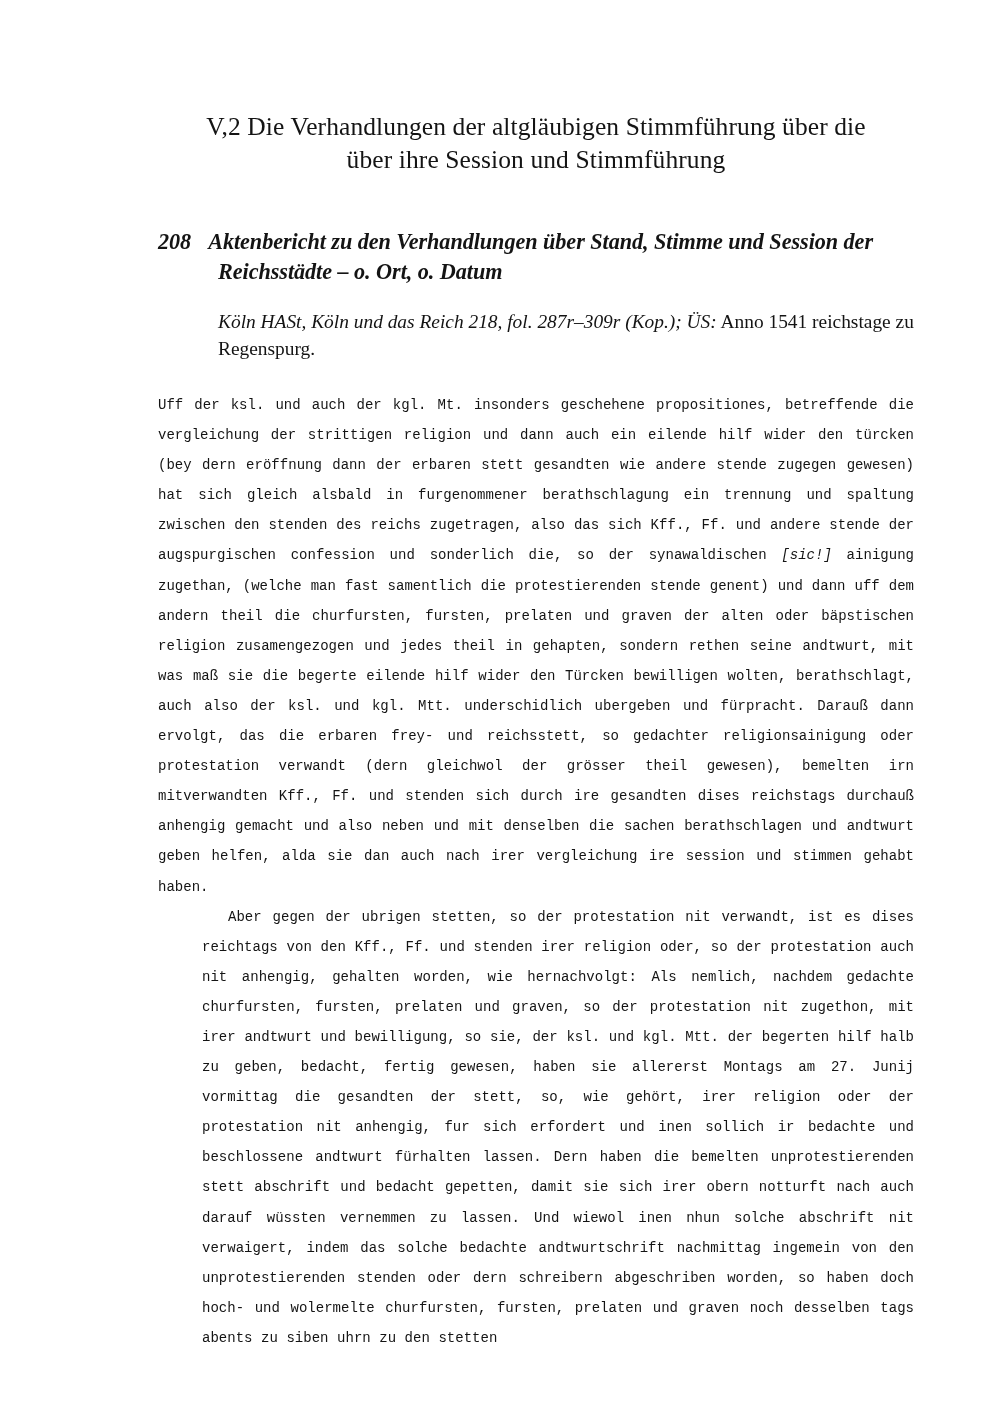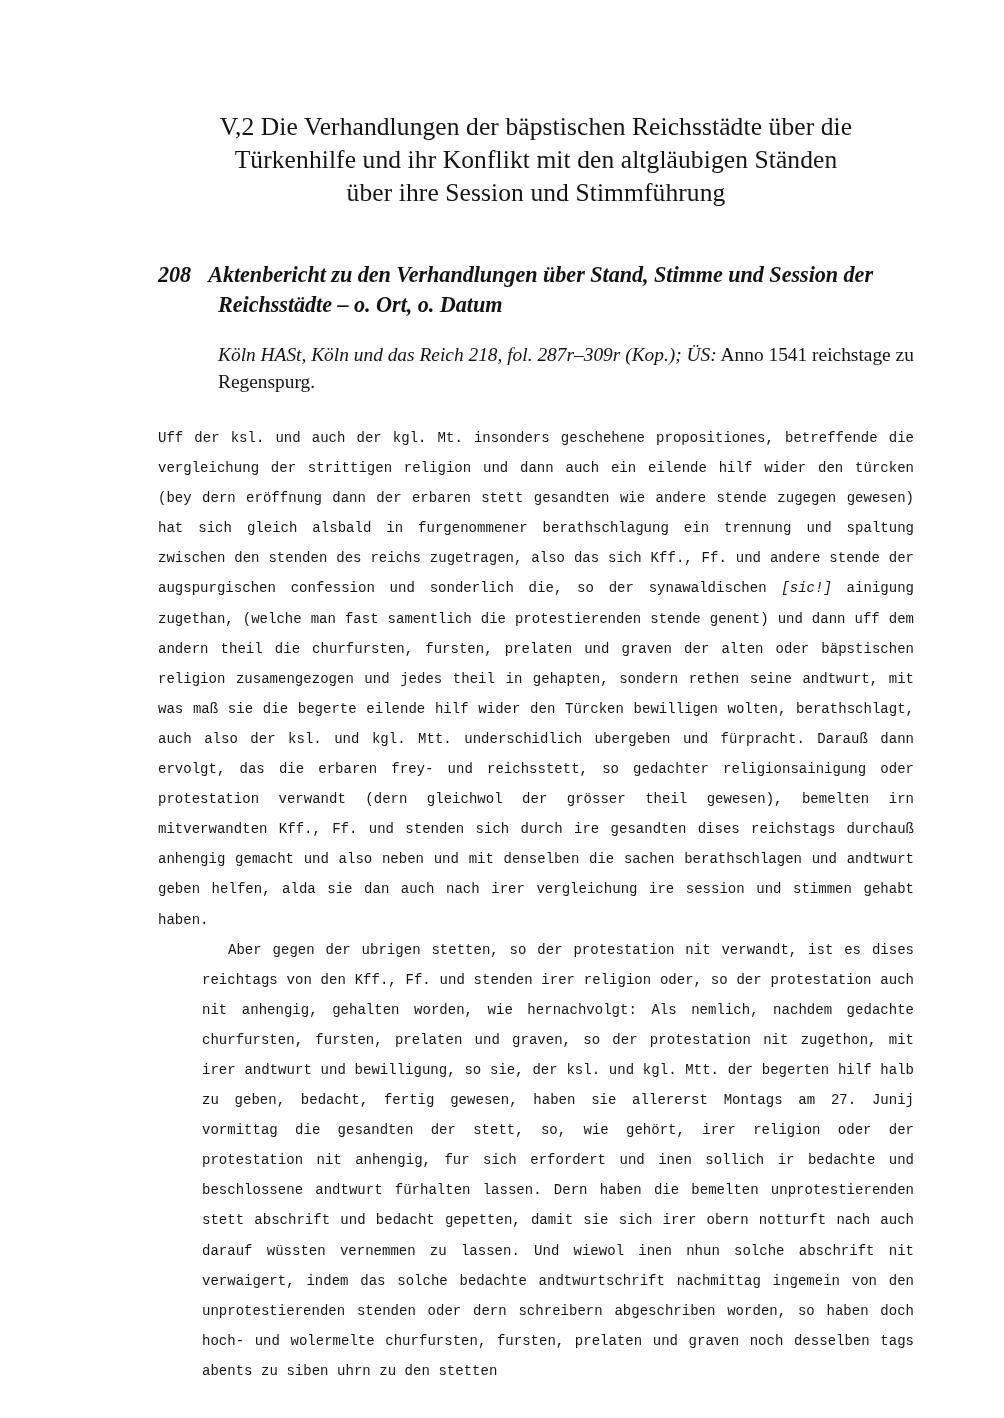--- a/index.html
+++ b/index.html
@@ -101,22 +101,21 @@
     font-style: italic;
   }
 </style>
 </head>
 <body>
 
 <div class="page">
   <div class="textblock">
 
     <h1 class="section-heading">
-      <span class="hl">V,2 Die Verhandlungen der bäpstischen Reichsstädte über die</span>
-      <span class="hl">Türkenhilfe und ihr Konflikt mit den altgläubigen Ständen</span>
+      <span class="hl">V,2 Die Verhandlungen der altgläubigen Stimmführung über die</span>
       <span class="hl">über ihre Session und Stimmführung</span>
     </h1>
 
     <h2 class="doc-title"><span class="doc-number">208</span><span>Aktenbericht zu den Verhandlungen über Stand, Stimme und Session der Reichsstädte – o. Ort, o. Datum</span></h2>
 
     <p class="citation"><span class="it">Köln HASt, Köln und das Reich 218, fol. 287r–309r (Kop.); ÜS:</span><span> Anno 1541 reichstage zu Regenspurg.</span></p>
 
     <p class="body-para first"><span>Uff der ksl. und auch der kgl. Mt. insonders geschehene propositiones, betreffende die vergleichung der strittigen religion und dann auch ein eilende hilf wider den türcken (bey dern eröffnung dann der erbaren stett gesandten wie andere stende zugegen gewesen) hat sich gleich alsbald in furgenommener berathschlagung ein trennung und spaltung zwischen den stenden des reichs zugetragen, also das sich Kff., Ff. und andere stende der augspurgischen confession und sonderlich die, so der synawaldischen </span><span class="it">[sic!]</span><span> ainigung zugethan, (welche man fast samentlich die protestierenden stende genent) und dann uff dem andern theil die churfursten, fursten, prelaten und graven der alten oder bäpstischen religion zusamengezogen und jedes theil in gehapten, sondern rethen seine andtwurt, mit was maß sie die begerte eilende hilf wider den Türcken bewilligen wolten, berathschlagt, auch also der ksl. und kgl. Mtt. underschidlich ubergeben und fürpracht. Darauß dann ervolgt, das die erbaren frey- und reichsstett, so gedachter religionsainigung oder protestation verwandt (dern gleichwol der grösser theil gewesen), bemelten irn mitverwandten Kff., Ff. und stenden sich durch ire gesandten dises reichstags durchauß anhengig gemacht und also neben und mit denselben die sachen berathschlagen und andtwurt geben helfen, alda sie dan auch nach irer vergleichung ire session und stimmen gehabt haben.</span></p>
 
     <p class="body-para indented">Aber gegen der ubrigen stetten, so der protestation nit verwandt, ist es dises reichtags von den Kff., Ff. und stenden irer religion oder, so der protestation auch nit anhengig, gehalten worden, wie hernachvolgt: Als nemlich, nachdem gedachte churfursten, fursten, prelaten und graven, so der protestation nit zugethon, mit irer andtwurt und bewilligung, so sie, der ksl. und kgl. Mtt. der begerten hilf halb zu geben, bedacht, fertig gewesen, haben sie allererst Montags am 27. Junij vormittag die gesandten der stett, so, wie gehört, irer religion oder der protestation nit anhengig, fur sich erfordert und inen sollich ir bedachte und beschlossene andtwurt fürhalten lassen. Dern haben die bemelten unprotestierenden stett abschrift und bedacht gepetten, damit sie sich irer obern notturft nach auch darauf wüssten vernemmen zu lassen. Und wiewol inen nhun solche abschrift nit verwaigert, indem das solche bedachte andtwurtschrift nachmittag ingemein von den unprotestierenden stenden oder dern schreibern abgeschriben worden, so haben doch hoch- und wolermelte churfursten, fursten, prelaten und graven noch desselben tags abents zu siben uhrn zu den stetten</p>

